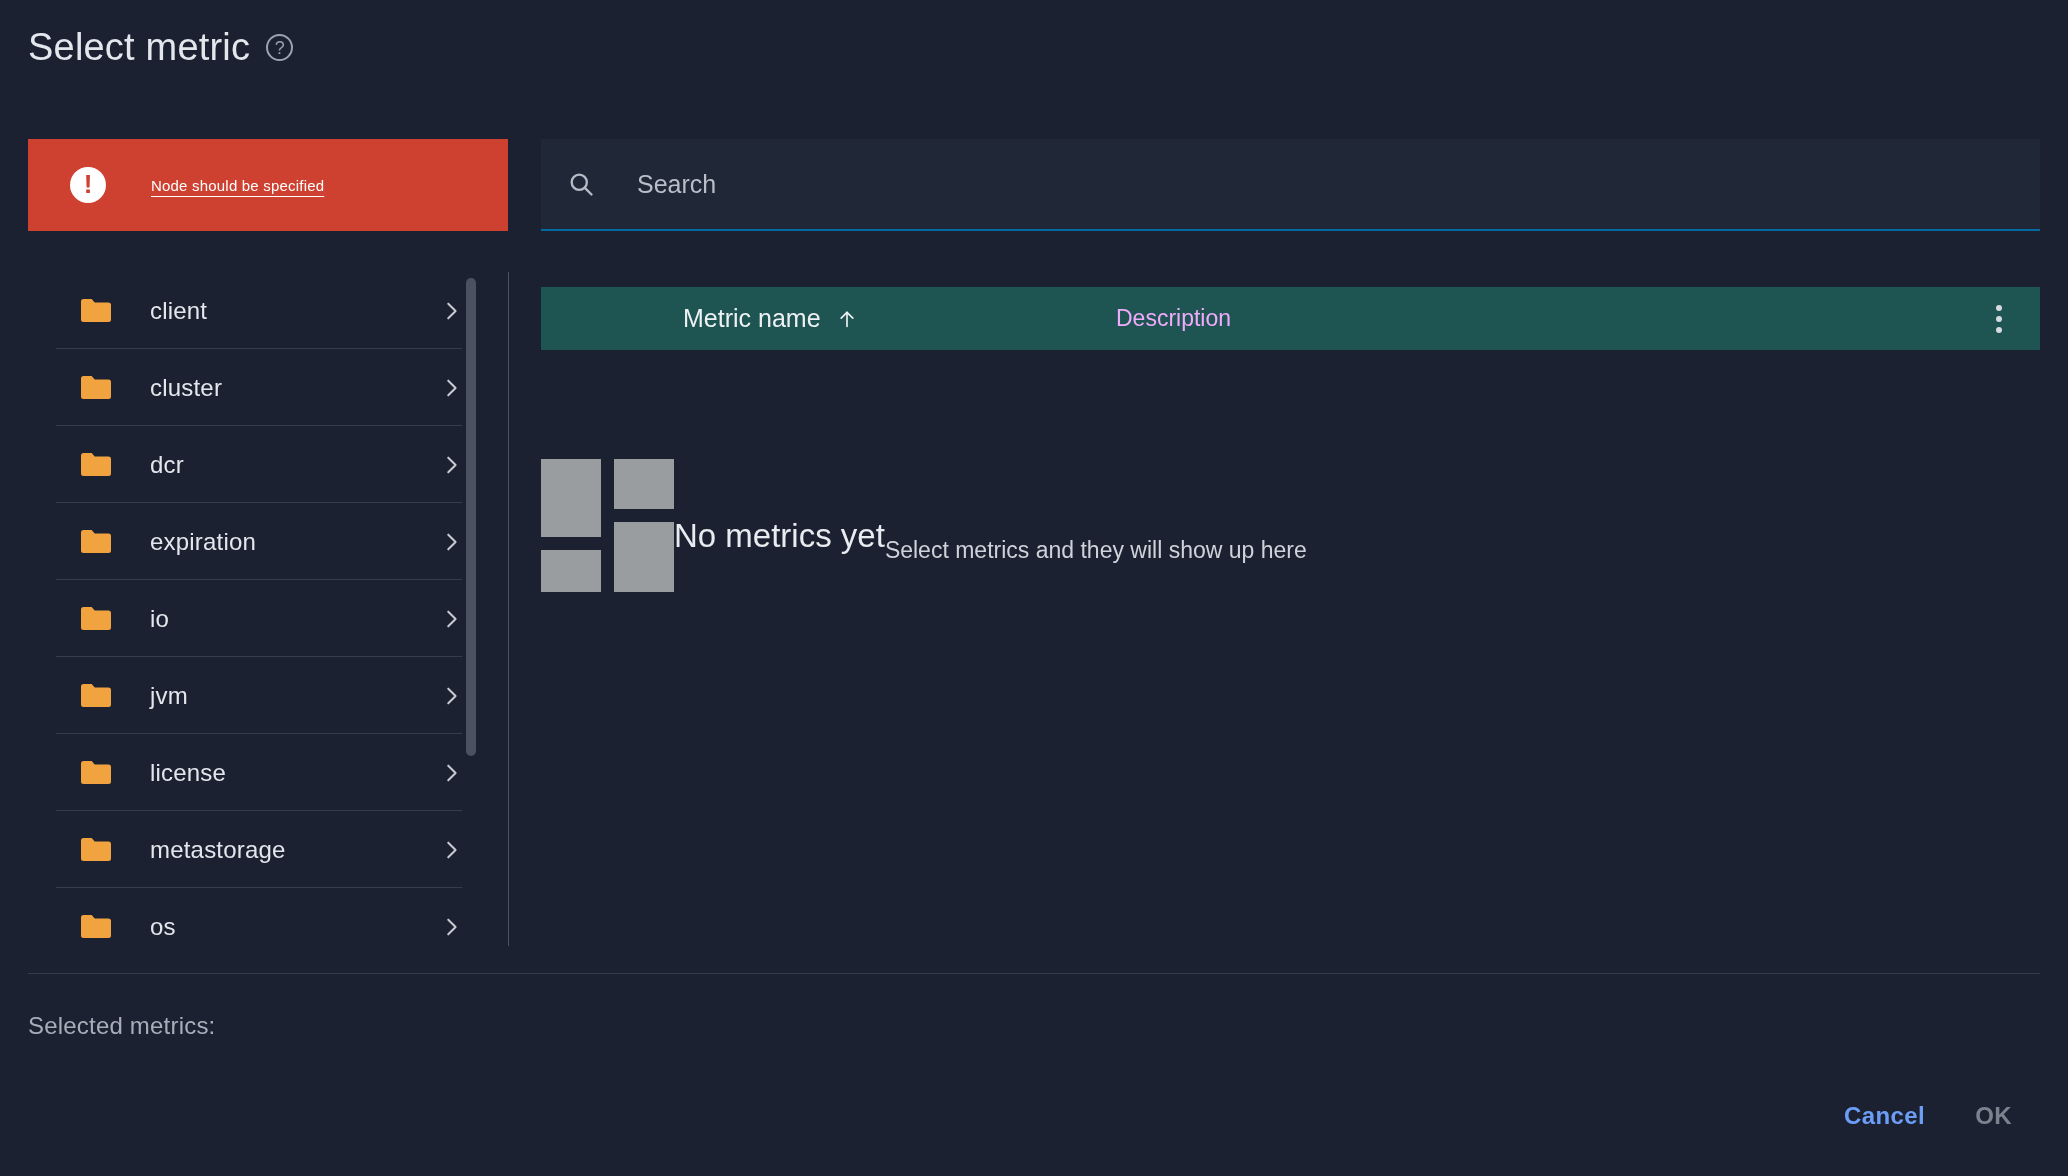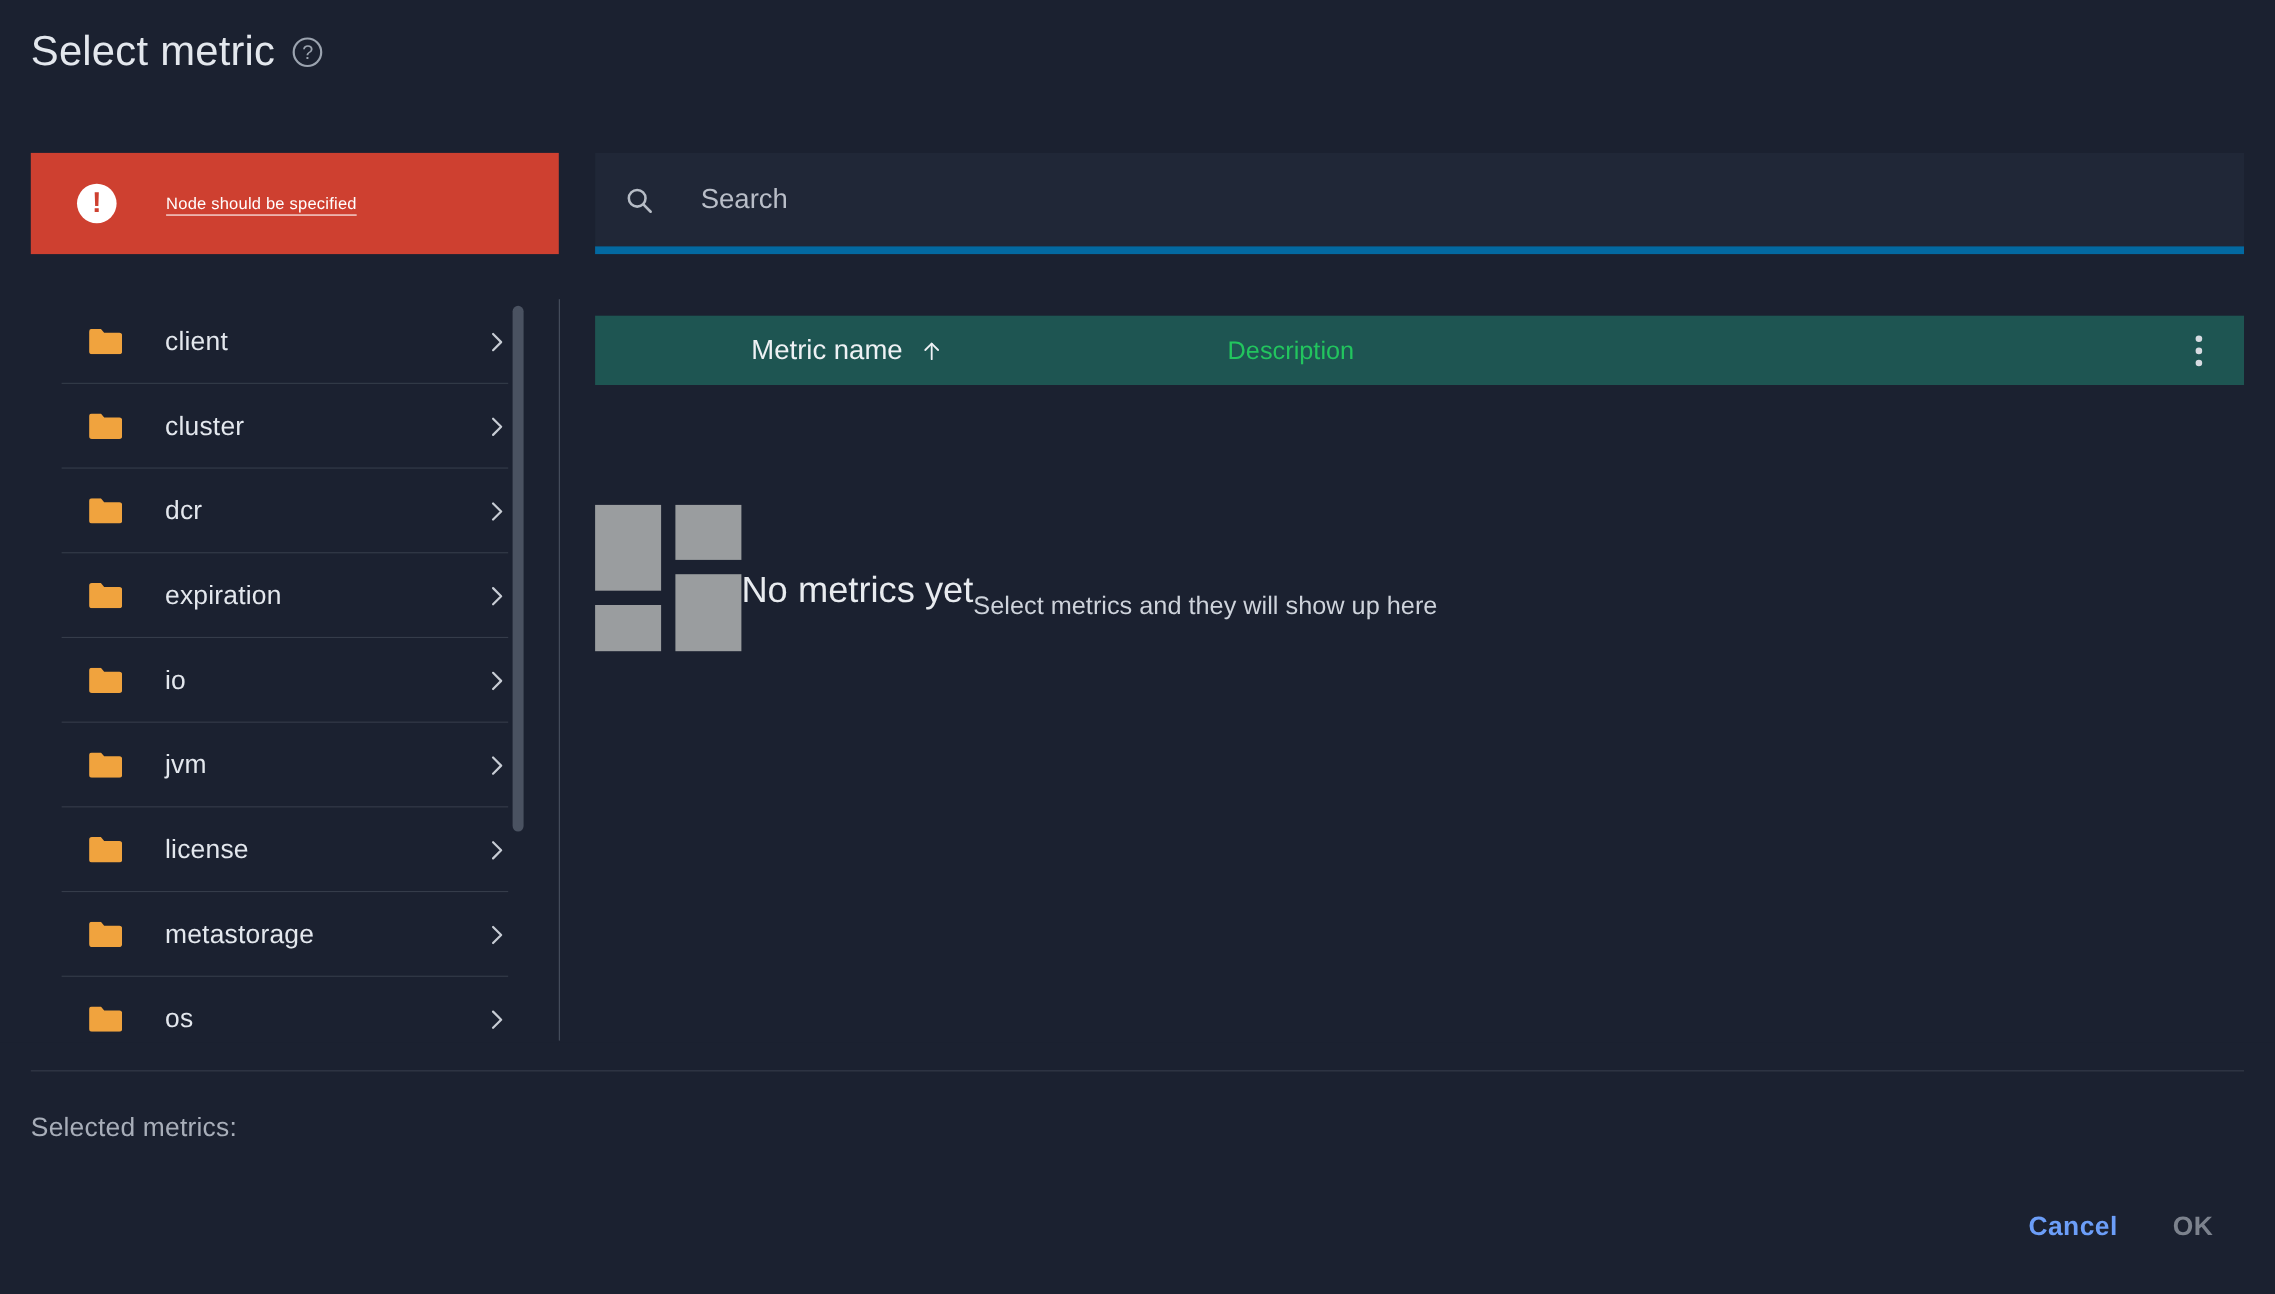--- a/index.html
+++ b/index.html
@@ -170,21 +170,21 @@
     left: 541px;
     top: 139px;
     width: 1499px;
   }
 
   .search-box {
     position: relative;
     width: 1499px;
     height: 92px;
     background: #202737;
-    border-bottom: 7px solid #0369a1;
+    border-bottom: 2px solid #0369a1;
     display: flex;
     align-items: center;
     padding-left: 26px;
     gap: 42px;
     cursor: text;
   }
   .search-icon { width: 28px; height: 28px; color: #b6bcc6; flex: none; }
   .search-input {
     flex: 1;
     background: transparent;
@@ -216,21 +216,21 @@
     gap: 16px;
     font-size: 25px;
     color: #eef1f4;
     cursor: pointer;
   }
   .sort-arrow { width: 20px; height: 24px; color: #eef1f4; flex: none; }
   .th-desc {
     position: absolute;
     left: 575px;
     font-size: 23px;
-    color: #22c55e;
+    color: #f0abfc;
     cursor: pointer;
     text-align: right;
   }
   .th-kebab {
     position: absolute;
     right: 34px;
     display: flex;
     flex-direction: column;
     gap: 5px;
     cursor: pointer;

